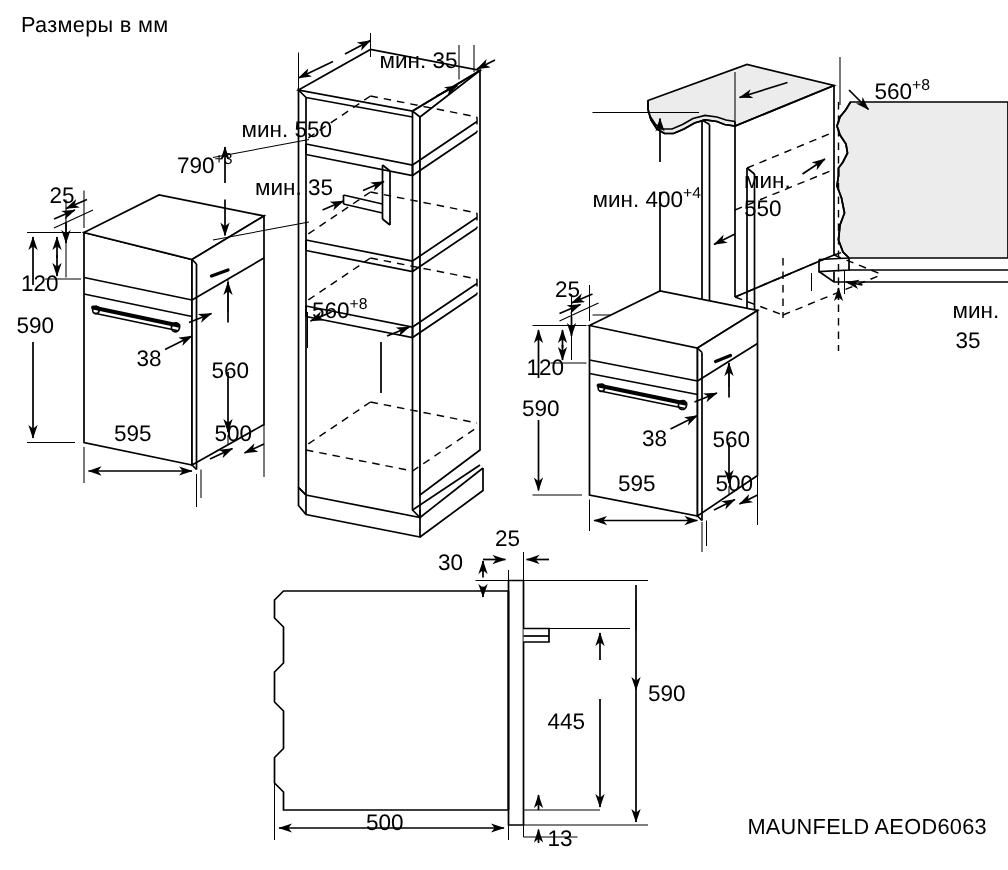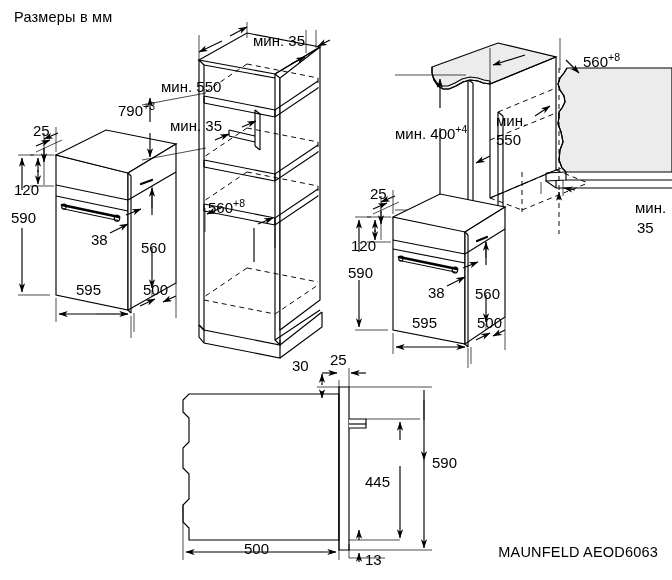--- a/index.html
+++ b/index.html
@@ -417,21 +417,21 @@
 
   <div class="dim" style="left:370px; top:186px;">25</div>
   <div class="dim" style="left:351px; top:238px;">120</div>
   <div class="dim" style="left:348px; top:265px;">590</div>
   <div class="dim" style="left:412px; top:315px;">595</div>
   <div class="dim" style="left:428px; top:285px;">38</div>
   <div class="dim" style="left:475px; top:286px;">560</div>
   <div class="dim" style="left:477px; top:315px;">500</div>
 
   <div class="dim" style="left:330px; top:352px;">25</div>
-  <div class="dim" style="left:292px; top:358px;text-align:right;">30</div>
+  <div class="dim" style="left:292px; top:368px;text-align:right;">30</div>
   <div class="dim" style="left:432px; top:455px;">590</div>
   <div class="dim" style="left:365px; top:474px;">445</div>
   <div class="dim" style="left:365px; top:552px;">13</div>
   <div class="dim" style="left:244px; top:541px;">500</div>
 
   <div class="model">MAUNFELD AEOD6063</div>
 
 </div>
 
 </body></html>

